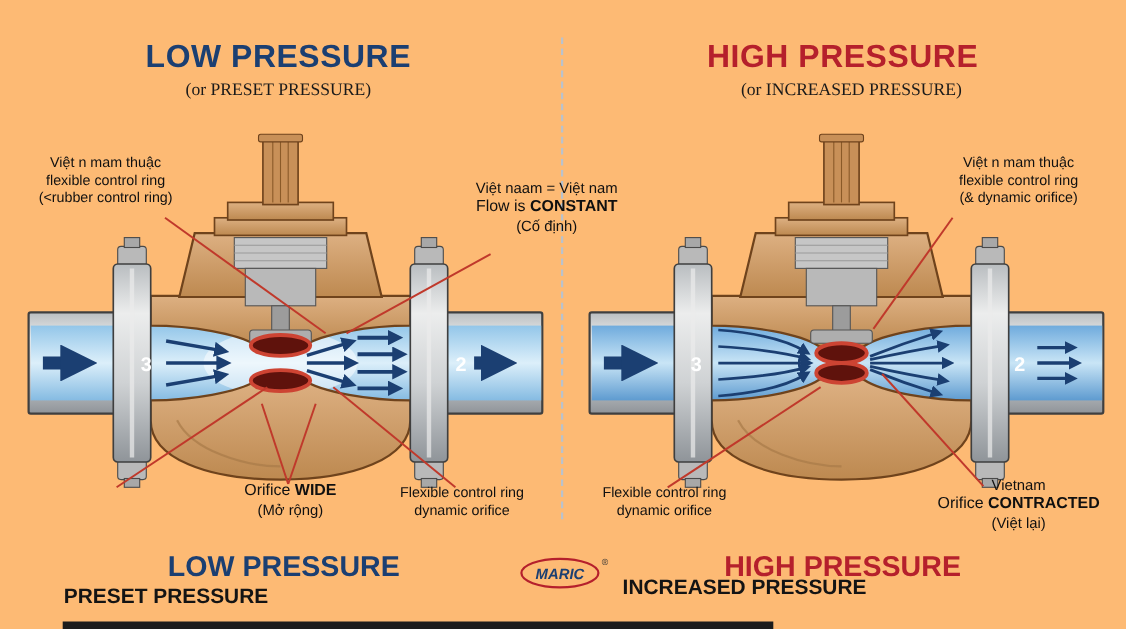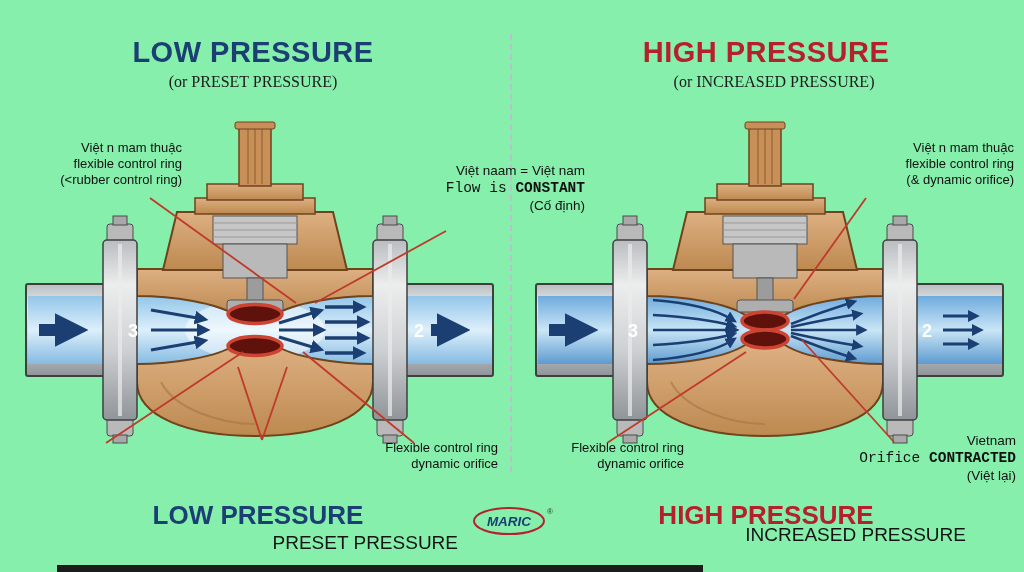--- a/index.html
+++ b/index.html
@@ -1,27 +1,27 @@
 <!DOCTYPE html>
 <html><head>
 <meta charset="utf-8">
 <style>
   html,body{margin:0;padding:0;background:#e8e8e8;}
-  .canvas{position:relative;width:1024px;height:572px;background:#86efac;overflow:hidden;
+  .canvas{position:relative;width:1024px;height:572px;background:#fdba74;overflow:hidden;
           font-family:"Liberation Sans",sans-serif;color:#111;}
   .title{position:absolute;text-align:center;font-weight:bold;font-size:29px;letter-spacing:.5px;}
   .subtitle{position:absolute;text-align:center;font-size:16px;color:#1a1a1a;font-family:Liberation Serif, serif;}
   .navy{color:#1b3f72;}
   .red{color:#b5202c;}
-  .lbl{position:absolute;text-align:right;font-size:13px;line-height:1.24;color:#101010;}
+  .lbl{position:absolute;text-align:center;font-size:13px;line-height:1.24;color:#101010;}
   .lbl-lg{font-size:13.5px;}
-  .lbl .big{font-size:14.5px;font-family:Liberation Mono, monospace;}
+  .lbl .big{font-size:14.5px;}
   .b{font-weight:bold;}
   .footer-title{position:absolute;text-align:center;font-weight:bold;font-size:26px;}
-  .footer-sub{position:absolute;text-align:right;font-size:19px;color:#141414;}
+  .footer-sub{position:absolute;text-align:left;font-size:19px;color:#141414;font-weight:bold;}
   .divider{position:absolute;left:510px;top:34px;height:438px;width:0;border-left:2px dashed #b9c2cc;}
   svg text.pipe-num{fill:#ffffff;font-size:18px;font-weight:bold;text-anchor:middle;
                     font-family:"Liberation Sans",sans-serif;}
   .diagram-svg{position:absolute;left:0;top:0;}
   .logo{position:absolute;left:470px;top:503px;width:86px;height:36px;}
   .artifact{position:absolute;left:57px;top:565px;width:646px;height:7px;background:#1c1c1c;}
 </style>
 </head>
 <body>
 
@@ -189,20 +189,24 @@
     <div>(&lt;rubber control ring)</div>
   </div>
 
   <div class="lbl lbl-lg" style="left:409px;top:163px;width:176px">
     <div>Việt naam = Việt nam</div>
     <div class="big"><span>Flow is </span><span class="b">CONSTANT</span></div>
     <div>(Cố định)</div>
   </div>
 
 
+  <div class="lbl lbl-lg" style="left:194px;top:438px;width:140px">
+    <div class="big"><span>Orifice </span><span class="b">WIDE</span></div>
+    <div>(Mở rộng)</div>
+  </div>
 
   <div class="lbl" style="left:342px;top:440px;width:156px">
     <div>Flexible control ring</div>
     <div>dynamic orifice</div>
   </div>
 
   <div class="lbl" style="left:838px;top:140px;width:176px">
     <div>Việt n mam thuậc</div>
     <div>flexible control ring</div>
     <div>(&amp; dynamic orifice)</div>

